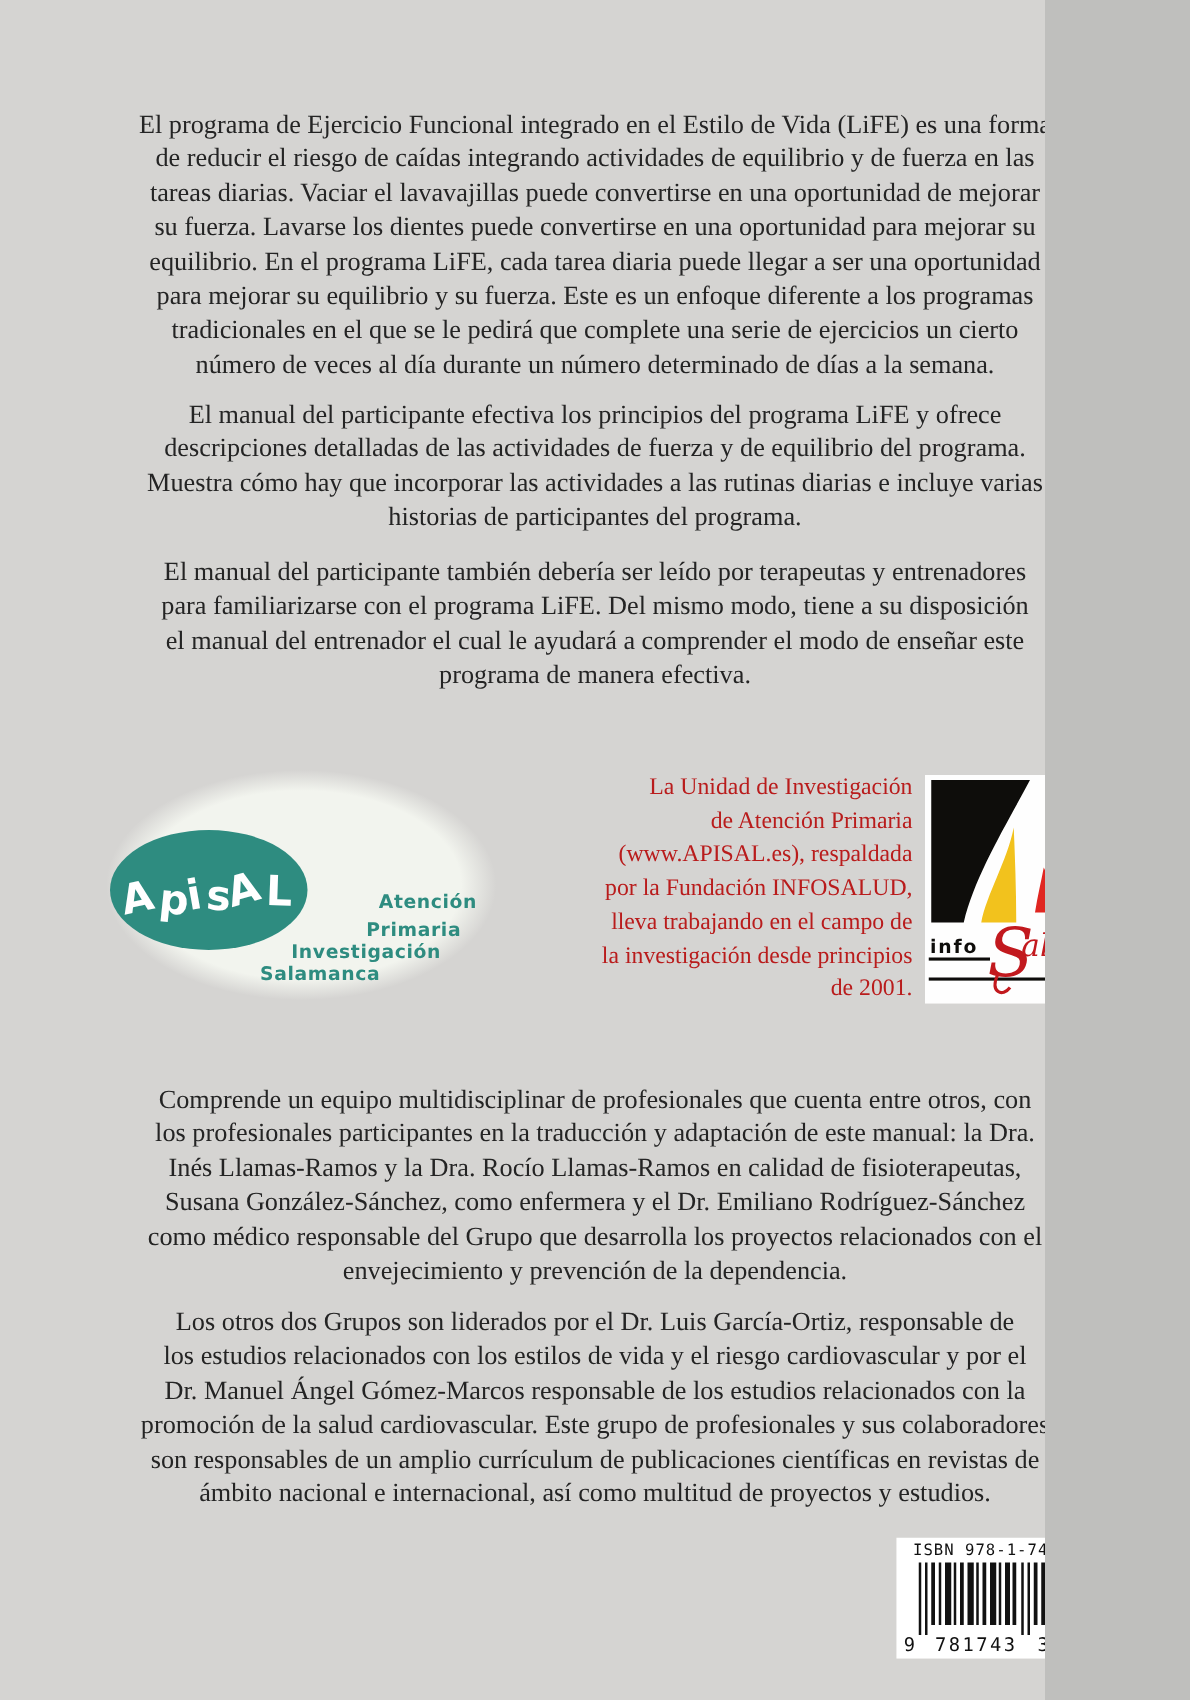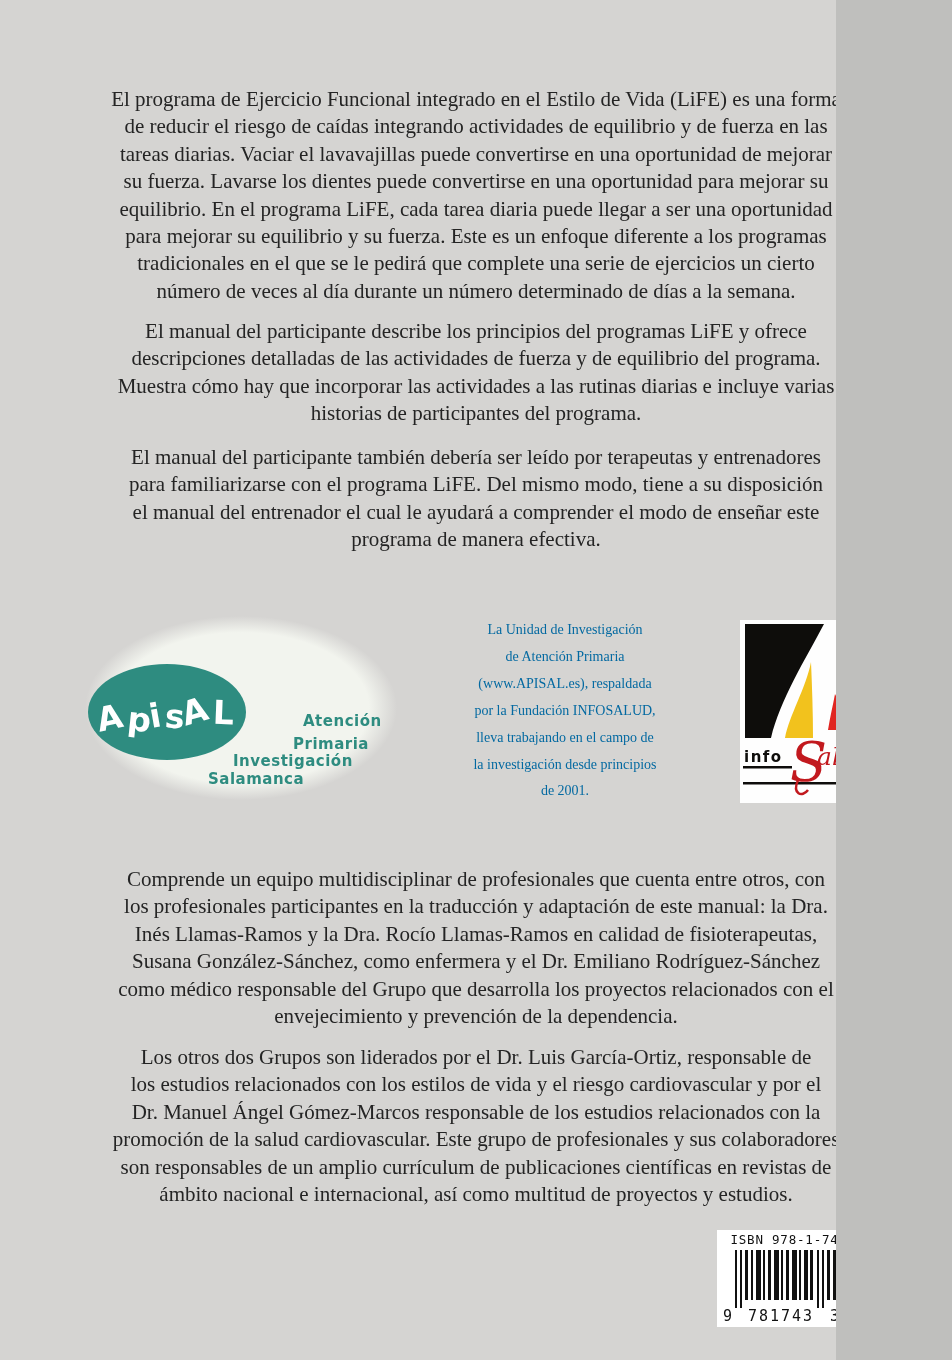--- a/index.html
+++ b/index.html
@@ -11,22 +11,22 @@
   .para {
     position:absolute; left:36px; width:880px;
     text-align:center; white-space:pre;
     font-size:21px; line-height:27.4px; color:#242424;
   }
   #p1{ top:86px; } #p2{ top:318px; } #p3{ top:444px; }
   #p4{ top:866px; } #p5{ top:1044px;text-align:center; }
 
   .unit-text {
     position:absolute; left:400px; top:617px; width:330px;
-    text-align:center; white-space:pre;
-    font-size:14px; line-height:26.9px; color:#0369a1;
+    text-align:right; white-space:pre;
+    font-size:19px; line-height:26.9px; color:#b91c1c;
   }
 
   
   .apisal { position:absolute; left:85px; top:616px; width:312px; height:184px; }
   .apisal-white {
     position:absolute; inset:0; border-radius:50%;
     background: radial-gradient(closest-side, #f2f4ee 82%, rgba(242,244,238,0) 100%);
   }
   .apisal-oval {
     position:absolute; left:3px; top:48px; width:158px; height:96px;
@@ -55,21 +55,21 @@
 <div class="page">
 
   <div class="para" id="p1">El programa de Ejercicio Funcional integrado en el Estilo de Vida (LiFE) es una forma
 de reducir el riesgo de caídas integrando actividades de equilibrio y de fuerza en las
 tareas diarias. Vaciar el lavavajillas puede convertirse en una oportunidad de mejorar
 su fuerza. Lavarse los dientes puede convertirse en una oportunidad para mejorar su
 equilibrio. En el programa LiFE, cada tarea diaria puede llegar a ser una oportunidad
 para mejorar su equilibrio y su fuerza. Este es un enfoque diferente a los programas
 tradicionales en el que se le pedirá que complete una serie de ejercicios un cierto
 número de veces al día durante un número determinado de días a la semana.</div>
-  <div class="para" id="p2">El manual del participante describe los principios del programas LiFE y ofrece
+  <div class="para" id="p2">El manual del participante efectiva los principios del programa LiFE y ofrece
 descripciones detalladas de las actividades de fuerza y de equilibrio del programa.
 Muestra cómo hay que incorporar las actividades a las rutinas diarias e incluye varias
 historias de participantes del programa.</div>
   <div class="para" id="p3">El manual del participante también debería ser leído por terapeutas y entrenadores
 para familiarizarse con el programa LiFE. Del mismo modo, tiene a su disposición
 el manual del entrenador el cual le ayudará a comprender el modo de enseñar este
 programa de manera efectiva.</div>
   <div class="para" id="p4">Comprende un equipo multidisciplinar de profesionales que cuenta entre otros, con
 los profesionales participantes en la traducción y adaptación de este manual: la Dra.
 Inés Llamas-Ramos y la Dra. Rocío Llamas-Ramos en calidad de fisioterapeutas,

